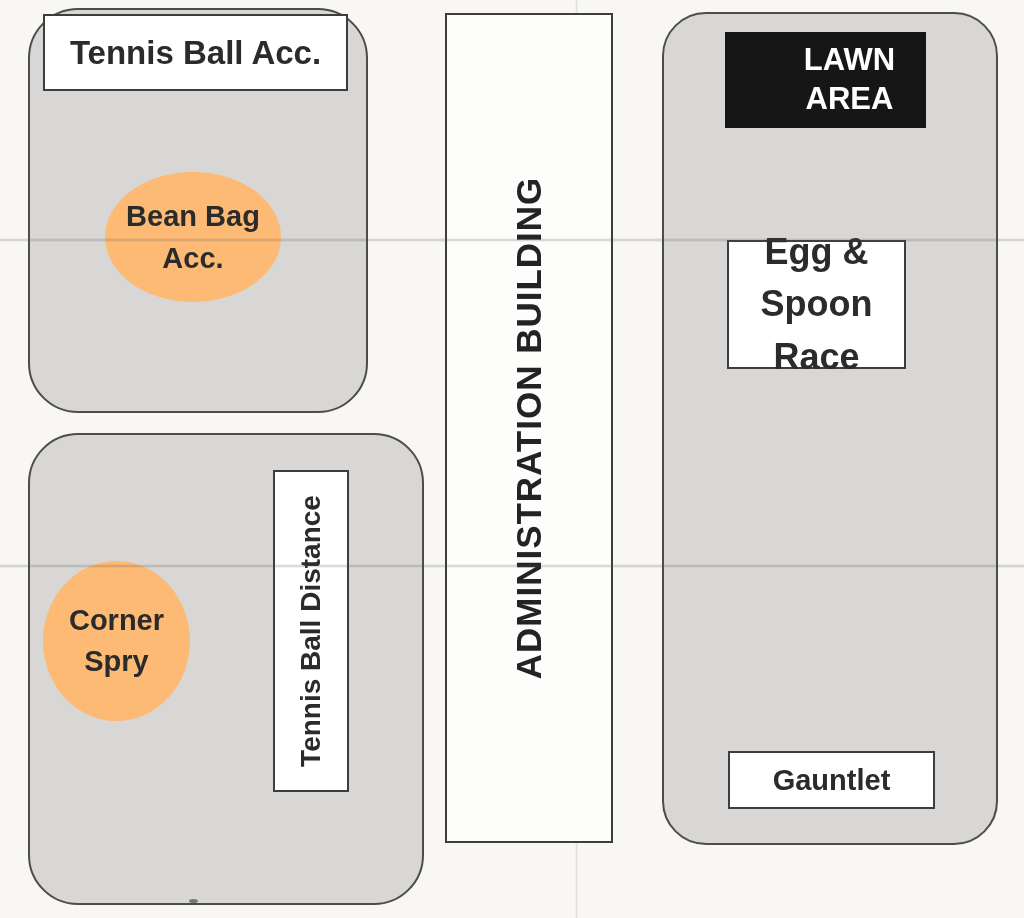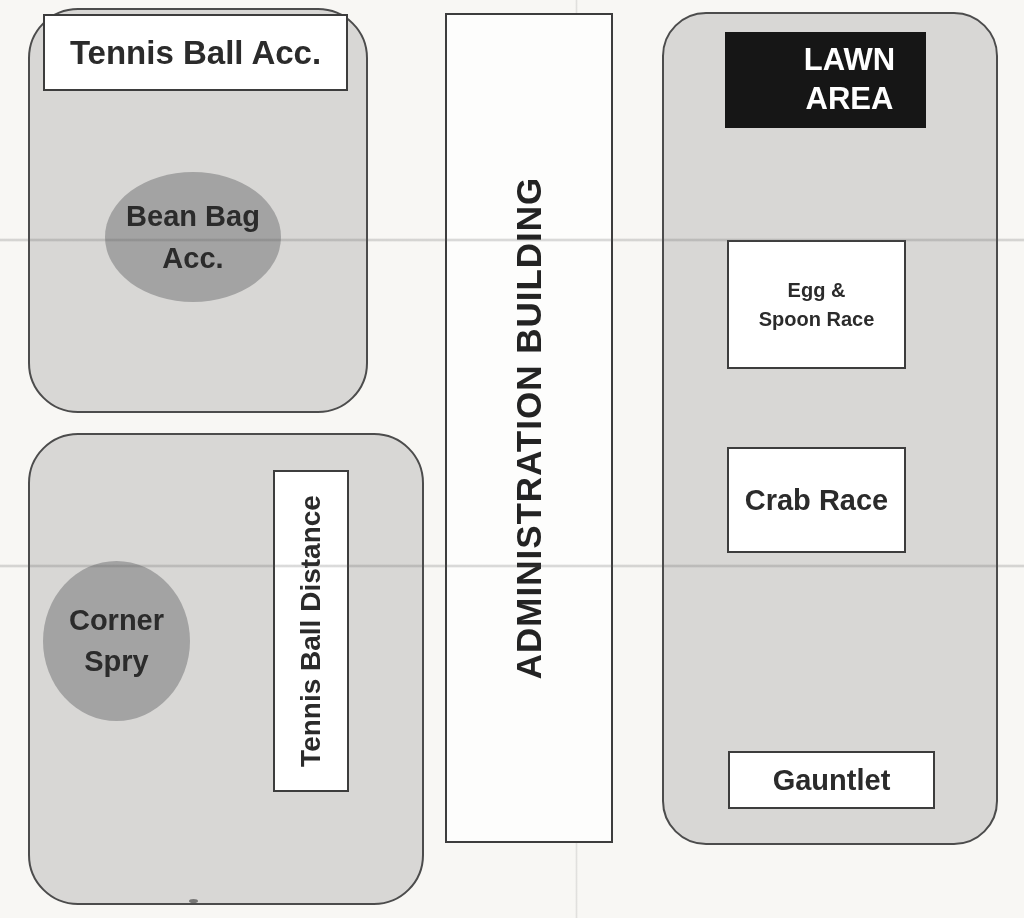--- a/index.html
+++ b/index.html
@@ -42,21 +42,21 @@
     box-sizing:border-box;
     display:flex; align-items:center; justify-content:center;
     text-align:center;
     font-weight:bold;
     color:#2b2b2b;
     z-index:2;
   }
   
   .blob {
     position:absolute;
-    background:#a3a3a3;
+    background:#fdba74;
     border-radius:50%;
     display:flex; align-items:center; justify-content:center;
     text-align:center;
     font-weight:bold;
     color:#2b2b2b;
     z-index:2;
   }
   
   .sign-dark {
     position:absolute;
@@ -93,21 +93,21 @@
   .lbl-tennis-acc   { left:13px; top:4px;  width:305px; height:77px; font-size:33px; }
   .blob-bean        { left:75px; top:162px; width:176px; height:130px; font-size:29px; line-height:1.45; }
   .blob-bean span   { display:inline-block; width:150px; }
   .blob-corner      { left:13px; top:126px; width:147px; height:160px; font-size:29px; line-height:1.4; }
   .blob-corner span { display:inline-block; width:115px; }
   .box-tbd          { left:243px; top:35px; width:76px; height:322px; }
   .box-tbd span     { font-size:28px; }
   .bld-admin span   { font-size:35px; letter-spacing:1px; color:#232323; }
   .sign-lawn        { left:61px; top:18px; width:153px; height:96px; font-size:31px; line-height:1.25; }
   .sign-lawn span   { display:inline-block; width:110px; }
-  .box-egg          { left:63px; top:226px; width:179px; height:129px; font-size:20px; line-height:1.45; }
+  .box-egg          { left:63px; top:226px; width:179px; height:129px; font-size:36px; line-height:1.45; }
   .box-egg span     { display:inline-block; width:125px; }
   .box-crab         { left:63px; top:433px; width:179px; height:106px; font-size:29px; }
   .box-gauntlet     { left:64px; top:737px; width:207px; height:58px; font-size:29px; }
 </style>
 </head>
 <body>
 
 <div class="page">
 
   <div class="crease-v" style="left:575px;"></div>
@@ -138,23 +138,20 @@
     </div>
   </div>
 
   <div class="zone" style="left:662px; top:12px; width:336px; height:833px; border-radius:44px;">
     <div class="sign-dark sign-lawn">
       <span>LAWN AREA</span>
     </div>
     <div class="labelbox box-egg">
       <span>Egg &amp; Spoon Race</span>
     </div>
-    <div class="labelbox box-crab">
-      <span>Crab Race</span>
-    </div>
     <div class="labelbox box-gauntlet">
       <span>Gauntlet</span>
     </div>
   </div>
 
   <div class="crease-h" style="top:238px;"></div>
   <div class="crease-h" style="top:564px;"></div>
 
   <div class="speck" style="left:189px; top:899px; width:9px; height:4px;"></div>
 

